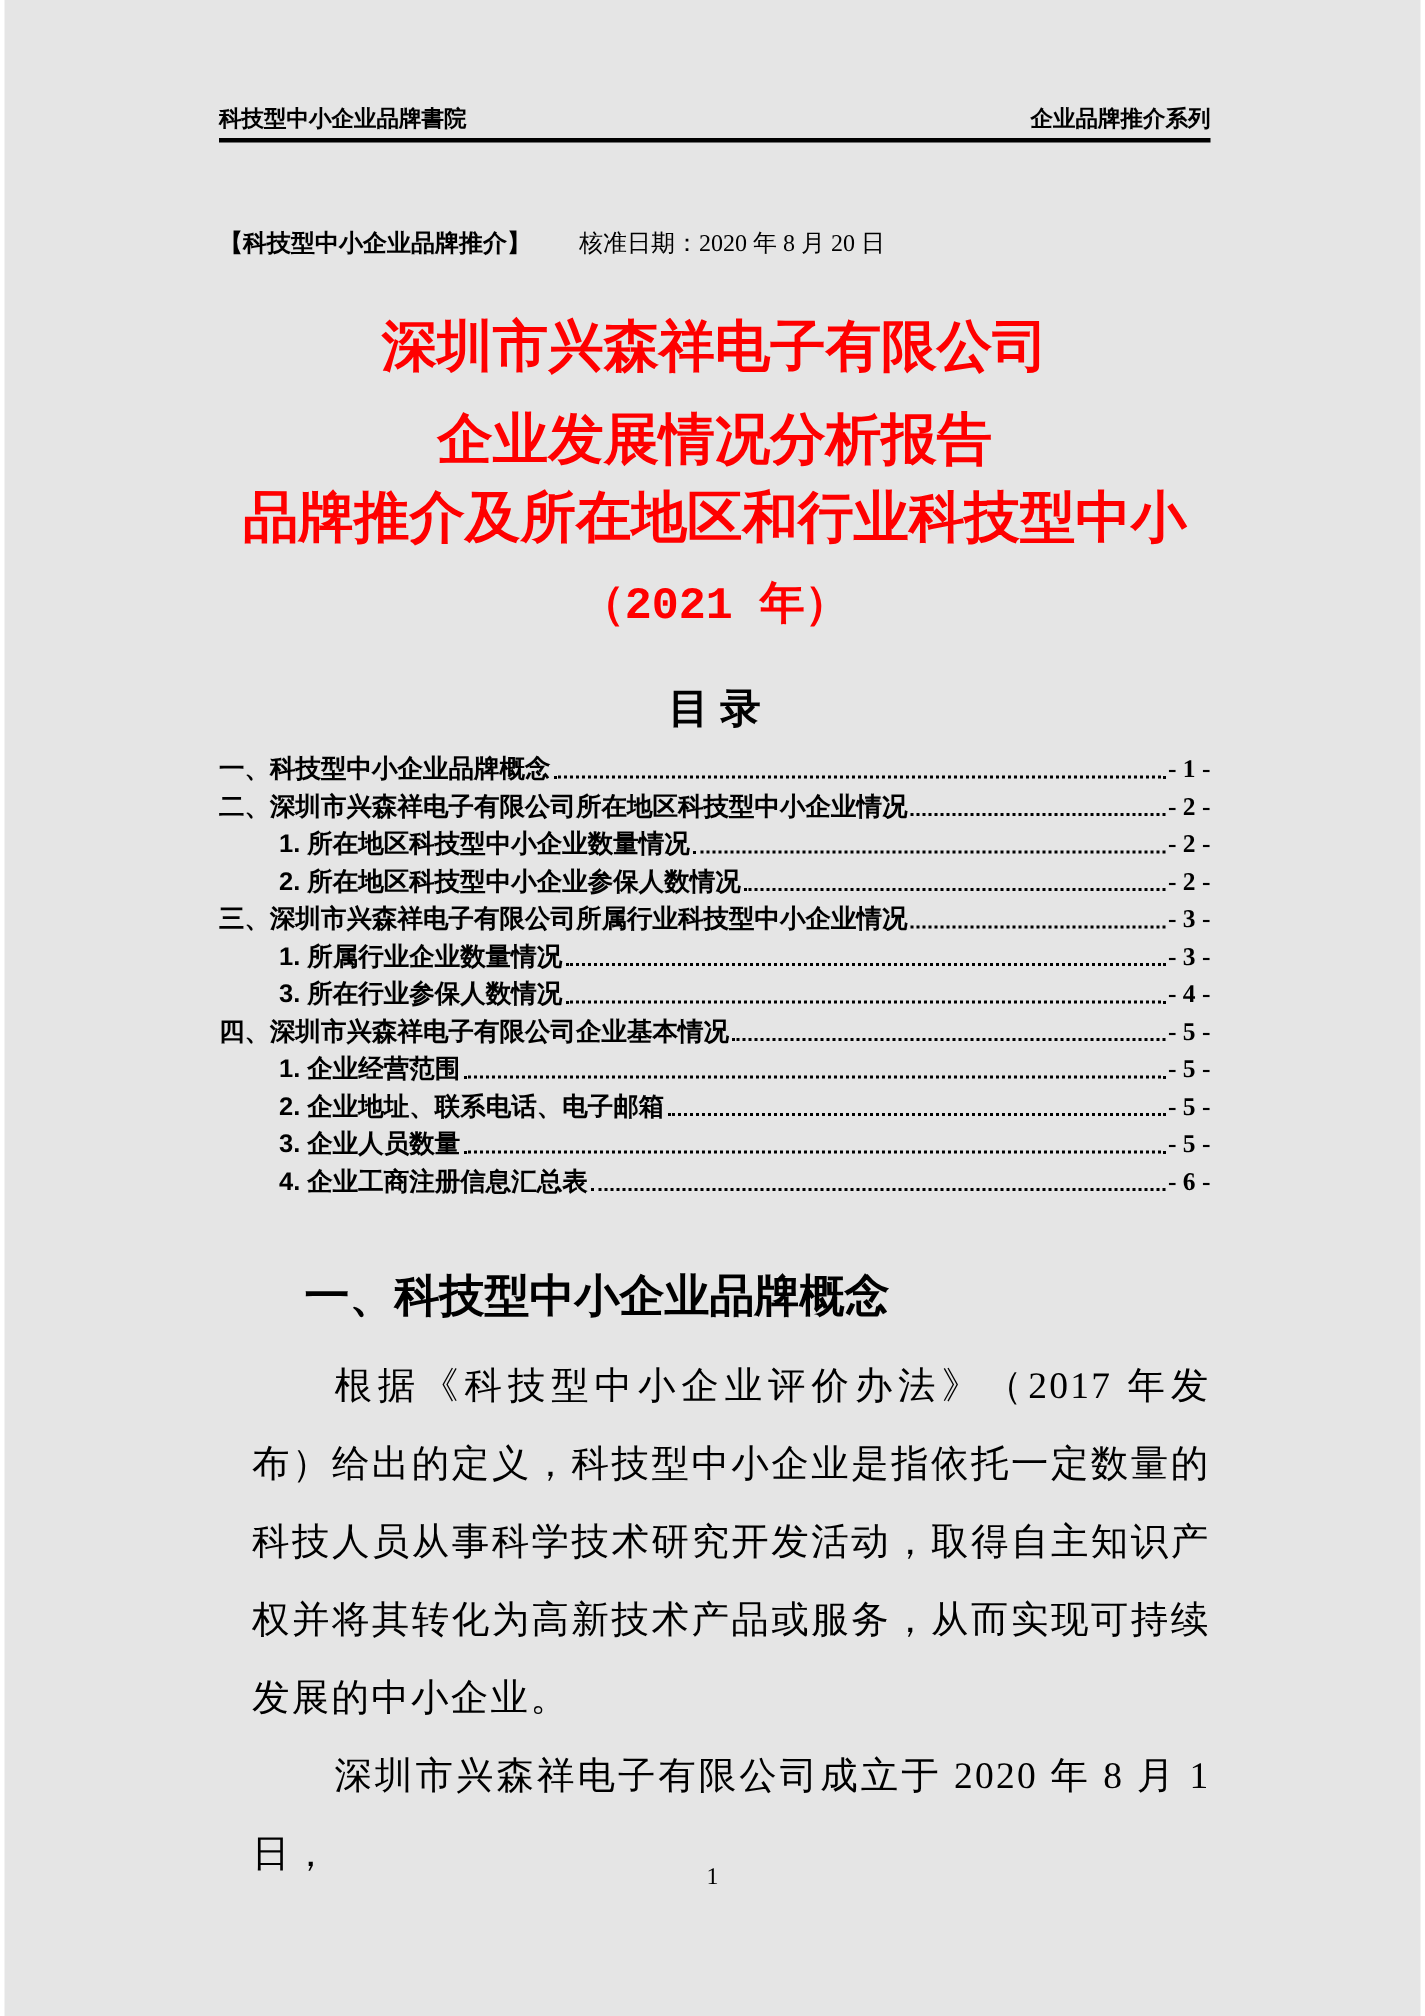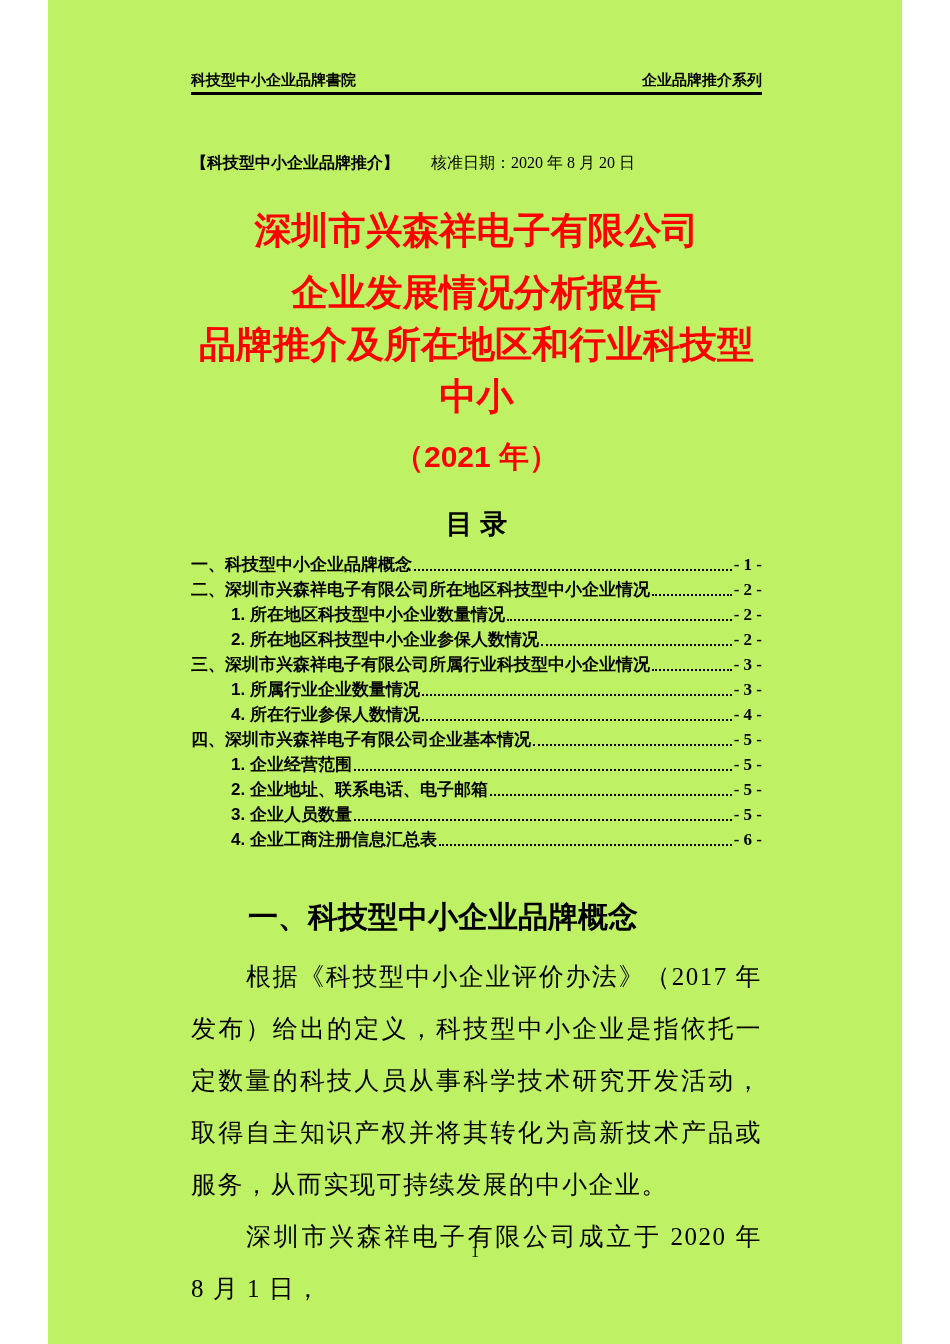--- a/index.html
+++ b/index.html
@@ -1,21 +1,21 @@
 <!DOCTYPE html>
 <html><head>
 <meta charset="utf-8">
 <style>
   html, body { margin: 0; padding: 0; background: #ffffff; }
   .page {
     position: relative;
-    width: 854px;
+    width: 944px;
     height: 1344px;
     margin: 0 auto;
-    background: #bef264;
+    background: #e5e5e5;
     color: #000000;
     overflow: hidden;
     font-family: "Liberation Sans", sans-serif;
   }
   .inner {
     padding: 0 140px 0 143px; 
   }
   
   .doc-header {
     display: flex;
@@ -53,21 +53,21 @@
     margin-top: 12px;
     font-size: 37px;
     font-weight: bold;
     line-height: 52px;
   }
   .year-line {
     margin-top: 14px;
     font-size: 30px;
     font-weight: bold;
     line-height: 40px;
-    font-family: Liberation Sans, sans-serif;
+    font-family: Liberation Mono, monospace;
   }
   
   .toc-heading {
     margin-top: 28px;
     text-align: center;
     font-size: 27px;
     font-weight: bold;
     line-height: 38px;
   }
   .toc-list { margin-top: 9px; font-size: 17px; font-weight: 600; }
@@ -95,20 +95,21 @@
     font-weight: bold;
     line-height: 40px;
   }
   .body-text {
     margin-top: 14px;
     font-family: "Liberation Serif", "DejaVu Serif", serif;
     font-size: 25px;
     line-height: 52px;
     letter-spacing: 1.5px;
     text-align: justify;
+    margin-left: 22px;
   }
   .body-text p {
     margin: 0;
     text-indent: 2.2em;
   }
   
   .page-footer {
     position: absolute;
     top: 1243px;
     left: 0;
@@ -171,21 +172,21 @@
         <span class="toc-label">三、深圳市兴森祥电子有限公司所属行业科技型中小企业情况</span>
         <span class="toc-dots"></span>
         <span class="toc-page">- 3 -</span>
       </div>
       <div class="toc-row lvl2">
         <span class="toc-label">1. 所属行业企业数量情况</span>
         <span class="toc-dots"></span>
         <span class="toc-page">- 3 -</span>
       </div>
       <div class="toc-row lvl2">
-        <span class="toc-label">4. 所在行业参保人数情况</span>
+        <span class="toc-label">3. 所在行业参保人数情况</span>
         <span class="toc-dots"></span>
         <span class="toc-page">- 4 -</span>
       </div>
       <div class="toc-row lvl1">
         <span class="toc-label">四、深圳市兴森祥电子有限公司企业基本情况</span>
         <span class="toc-dots"></span>
         <span class="toc-page">- 5 -</span>
       </div>
       <div class="toc-row lvl2">
         <span class="toc-label">1. 企业经营范围</span>

